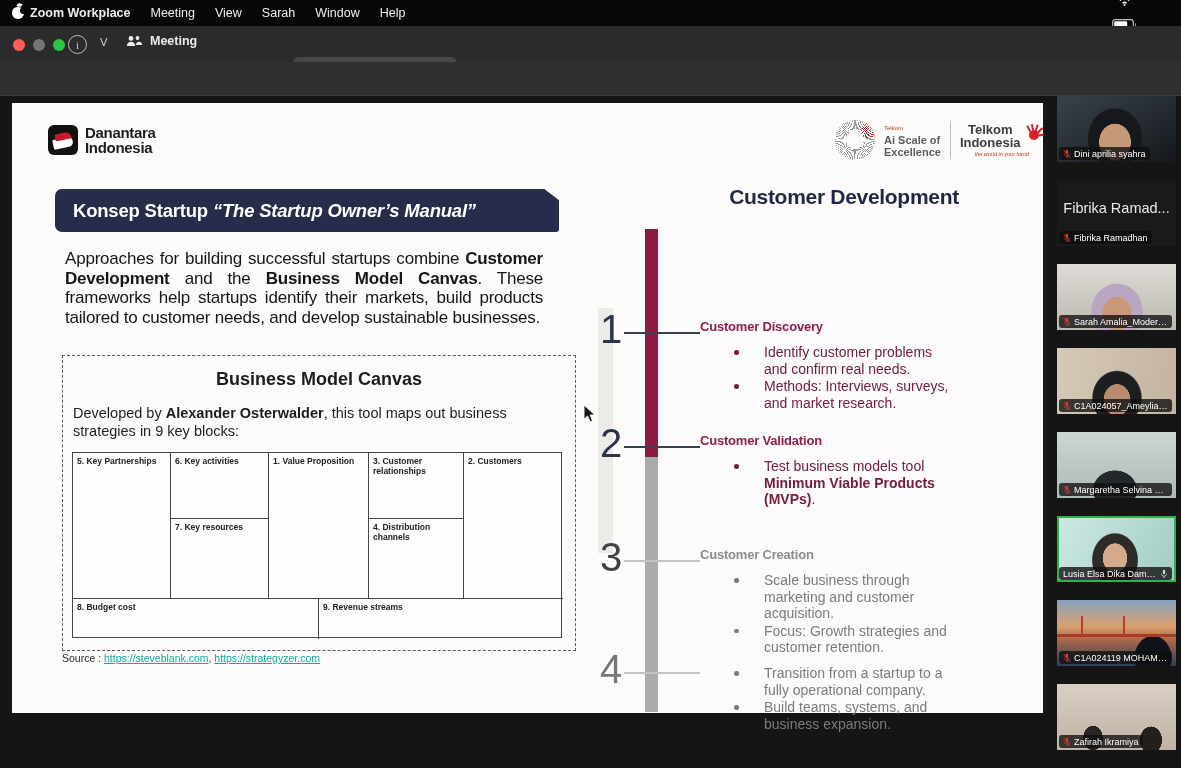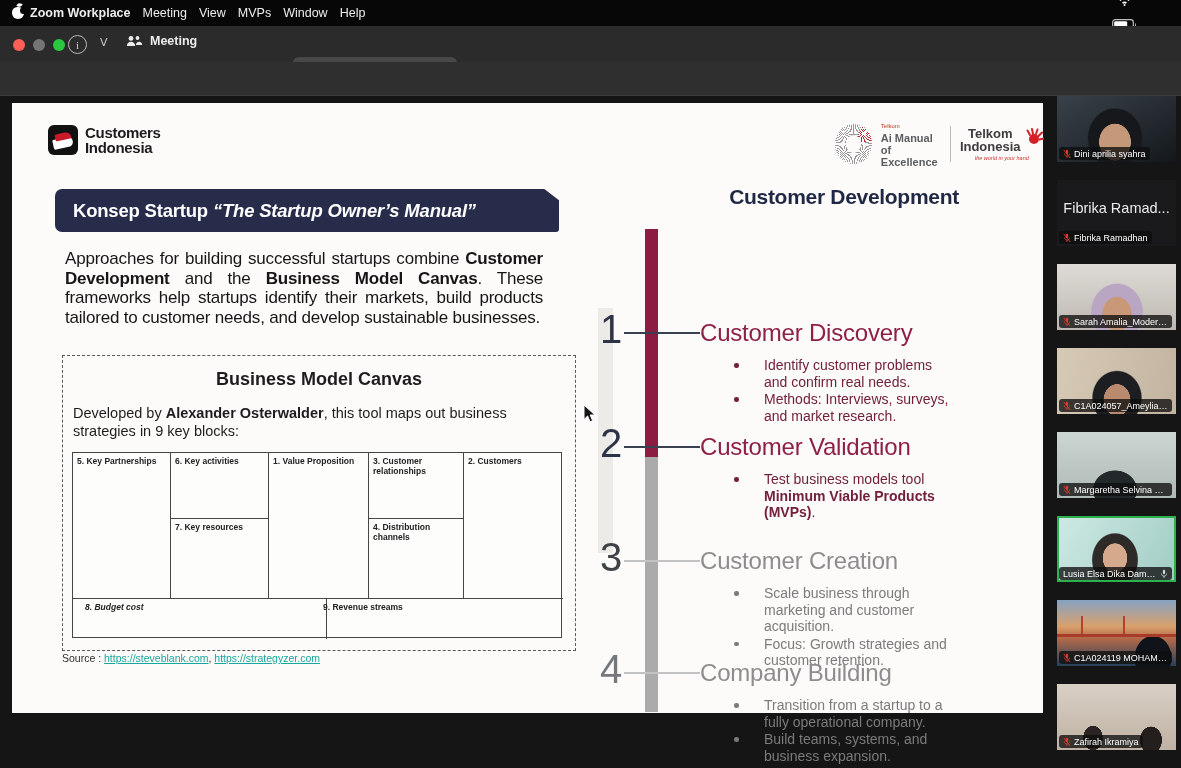--- a/index.html
+++ b/index.html
@@ -2,21 +2,21 @@
 <html><head>
 <meta charset="utf-8">
 <style>
   * { box-sizing: border-box; margin: 0; padding: 0; }
   html,body { width:1181px; height:768px; background:#000; overflow:hidden;
     font-family:"Liberation Sans", sans-serif; }
 
   
   .menubar { position:absolute; left:0; top:0; width:1181px; height:26px; background:#070707;
     display:flex; align-items:center; padding:0 12px; color:#ededed; font-size:12.5px; }
-  .menubar .menus { display:flex; align-items:center; gap:12px; }
+  .menubar .menus { display:flex; align-items:center; gap:20px; }
   .apple { width:12px; height:12px; background:#fff; border-radius:45% 45% 48% 48%; position:relative; margin-right:6px;}
   .apple::before { content:''; position:absolute; right:-3px; top:0; width:7px; height:7px; background:#070707; border-radius:50%; }
   .apple::after { content:''; position:absolute; width:5px; height:4px; background:#fff; border-radius:80% 0 80% 0; top:-4px; left:5px; transform:rotate(25deg); }
   .menu-item { cursor:default; }
   .menu-item.app { font-weight:bold; }
   .mb-right { margin-left:auto; display:flex; align-items:center; gap:13px;flex-direction:column; }
   .mic-pill { width:31px; height:17px; background:#d98a2b; border-radius:9px; display:flex; align-items:center; justify-content:center; }
   .st-icon { display:flex; align-items:center; }
   .cc-dot { width:5px; height:5px; border-radius:50%; background:#e0872b; margin-left:-9px; margin-top:-8px; }
   .clock { font-size:12.5px; color:#f0f0f0; white-space:nowrap; }
@@ -83,42 +83,42 @@
   .canvas { position:absolute; left:60px; top:349px; width:490px; height:186px; border:1px solid #464646; background:#fdfdfc; }
   .cell { position:absolute; border-right:1px solid #464646; border-bottom:1px solid #464646;
     font-size:8.5px; font-weight:bold; color:#222; padding:3px 4px; line-height:10px; }
   .cc1{left:0;top:0;width:98px;height:146px;}
   .cc2{left:98px;top:0;width:98px;height:66px;}
   .cc3{left:98px;top:66px;width:98px;height:80px;}
   .cc4{left:196px;top:0;width:100px;height:146px;}
   .cc5{left:296px;top:0;width:95px;height:66px;}
   .cc6{left:296px;top:66px;width:95px;height:80px;}
   .cc7{left:391px;top:0;width:99px;height:146px;border-right:none;}
-  .cc8{left:8px;top:146px;width:246px;height:40px;border-bottom:none;font-style:italic;}
+  .cc8{left:0;top:146px;width:246px;height:40px;border-bottom:none;}
   .cc9{left:246px;top:146px;width:244px;height:40px;border-right:none;border-bottom:none;}
 
   .source { position:absolute; left:50px; top:549px; font-size:10.5px; color:#2e2e2e; }
   .source a { color:#18a79e; text-decoration:underline; }
 
   
   .cd-heading { position:absolute; left:682px; top:82px; width:300px; text-align:center;
     font-size:21px; font-weight:bold; color:#1f2745; letter-spacing:-0.3px; }
   .vbar-maroon { position:absolute; left:633px; top:126px; width:13px; height:228px; background:#8c1c41; }
   .vbar-gray   { position:absolute; left:633px; top:354px; width:13px; height:255px; background:#ababab; }
 
   .cd-section { position:absolute; left:688px; width:300px; }
   .sec-0{ top:212px; } .sec-1{ top:326px; } .sec-2{ top:440px; } .sec-3{ top:552px; }
   .cd-section .num { position:absolute; left:-100px; top:-6px; font-size:40px; font-weight:300; line-height:40px; }
   .sec-0 .num, .sec-1 .num { color:#2e3448; }
   .sec-2 .num { color:#3f4246; }
   .sec-3 .num { color:#74777b; }
   .cd-section .hline { position:absolute; left:-76px; top:17px; width:76px; height:2px; }
   .sec-0 .hline, .sec-1 .hline { background:#3a3f52; }
   .sec-2 .hline, .sec-3 .hline { background:#c3c3c3; }
-  .cd-title { font-size:24px; font-weight:normal; letter-spacing:-0.2px; padding-top:4px; }
+  .cd-title { font-size:13px; font-weight:bold; letter-spacing:-0.2px; padding-top:4px; }
   .tone-maroon .cd-title { color:#8e1f45; }
   .tone-gray   .cd-title { color:#8d8d8d; }
   .cd-bullets { margin:10px 0 0; list-style:none; width:258px; }
   .cd-bullets li { position:relative; padding-left:64px; font-size:14px; line-height:16.5px; margin-bottom:1px; }
   .cd-bullets li::before { content:''; position:absolute; left:34px; top:6px; width:4.5px; height:4.5px; border-radius:50%; background:currentColor; }
   .tone-maroon .cd-bullets li { color:#72203c; }
   .tone-gray   .cd-bullets li { color:#7b7b7b; }
   .cd-bullets b { font-weight:bold; }
 
   .cursor { position:absolute; left:571px; top:301px; z-index:40; }
@@ -168,21 +168,21 @@
 </style>
 </head>
 <body>
 
 <div class="menubar">
   <span class="apple"></span>
   <div class="menus">
     <span class="menu-item app">Zoom Workplace</span>
     <span class="menu-item">Meeting</span>
     <span class="menu-item">View</span>
-    <span class="menu-item">MVPs</span>
+    <span class="menu-item">Sarah</span>
     <span class="menu-item">Window</span>
     <span class="menu-item">Help</span>
   </div>
   <div class="mb-right">
     <span class="mic-pill">
       <svg width="9" height="11" viewBox="0 0 9 11">
           <rect x="3" y="0.5" width="3" height="5.5" rx="1.5" fill="#fff"></rect>
           <path d="M1 4.5c0 2 1.5 3.2 3.5 3.2S8 6.5 8 4.5" stroke="#fff" stroke-width="1" fill="none"></path>
           <line x1="4.5" y1="7.7" x2="4.5" y2="10" stroke="#fff" stroke-width="1"></line>
         </svg>
@@ -259,31 +259,31 @@
 
 <div class="graybar"></div>
 <div class="stage"></div>
 
 <div class="slide">
   <div class="shadow-band"></div>
 
   <div class="dn-logo">
     <div class="dn-mark"></div>
     <div class="dn-text">
-      <div>Customers</div>
+      <div>Danantara</div>
       <div>Indonesia</div>
     </div>
   </div>
   <div class="right-logos">
     <div class="coe-burst">
         <div class="red-sector"></div>
       </div>
     <div class="coe-text">
       <span class="tiny">Telkom</span>
-      <div>Ai Manual of</div>
+      <div>Ai Scale of</div>
       <div>Excellence</div>
     </div>
     <div class="logo-div"></div>
     <div class="tlk">
       <div class="tlk-row">
         <div class="tlk-name">
           <div>Telkom</div>
           <div>Indonesia</div>
         </div>
         <svg width="20" height="20" viewBox="0 0 20 20">
@@ -350,21 +350,20 @@
     <span class="hline"></span>
     <div class="cd-title">Customer Creation</div>
     <ul class="cd-bullets">
         <li><span>Scale business through marketing and customer acquisition.</span></li>
         <li><span>Focus: Growth strategies and customer retention.</span></li>
       </ul>
   </div>
   <div class="cd-section sec-3 tone-gray">
     <span class="num">4</span>
     <span class="hline"></span>
-    <div class="cd-title">Company Building</div>
     <ul class="cd-bullets">
         <li><span>Transition from a startup to a fully operational company.</span></li>
         <li><span>Build teams, systems, and business expansion.</span></li>
       </ul>
   </div>
 
   <svg class="cursor" width="13" height="19" viewBox="0 0 13 19">
     <path d="M1 1 L1 15.5 L4.6 12 L7 17.8 L9.6 16.7 L7.2 11 L12 11 Z" fill="#151515" stroke="#fff" stroke-width="1"></path>
   </svg>
 </div>

